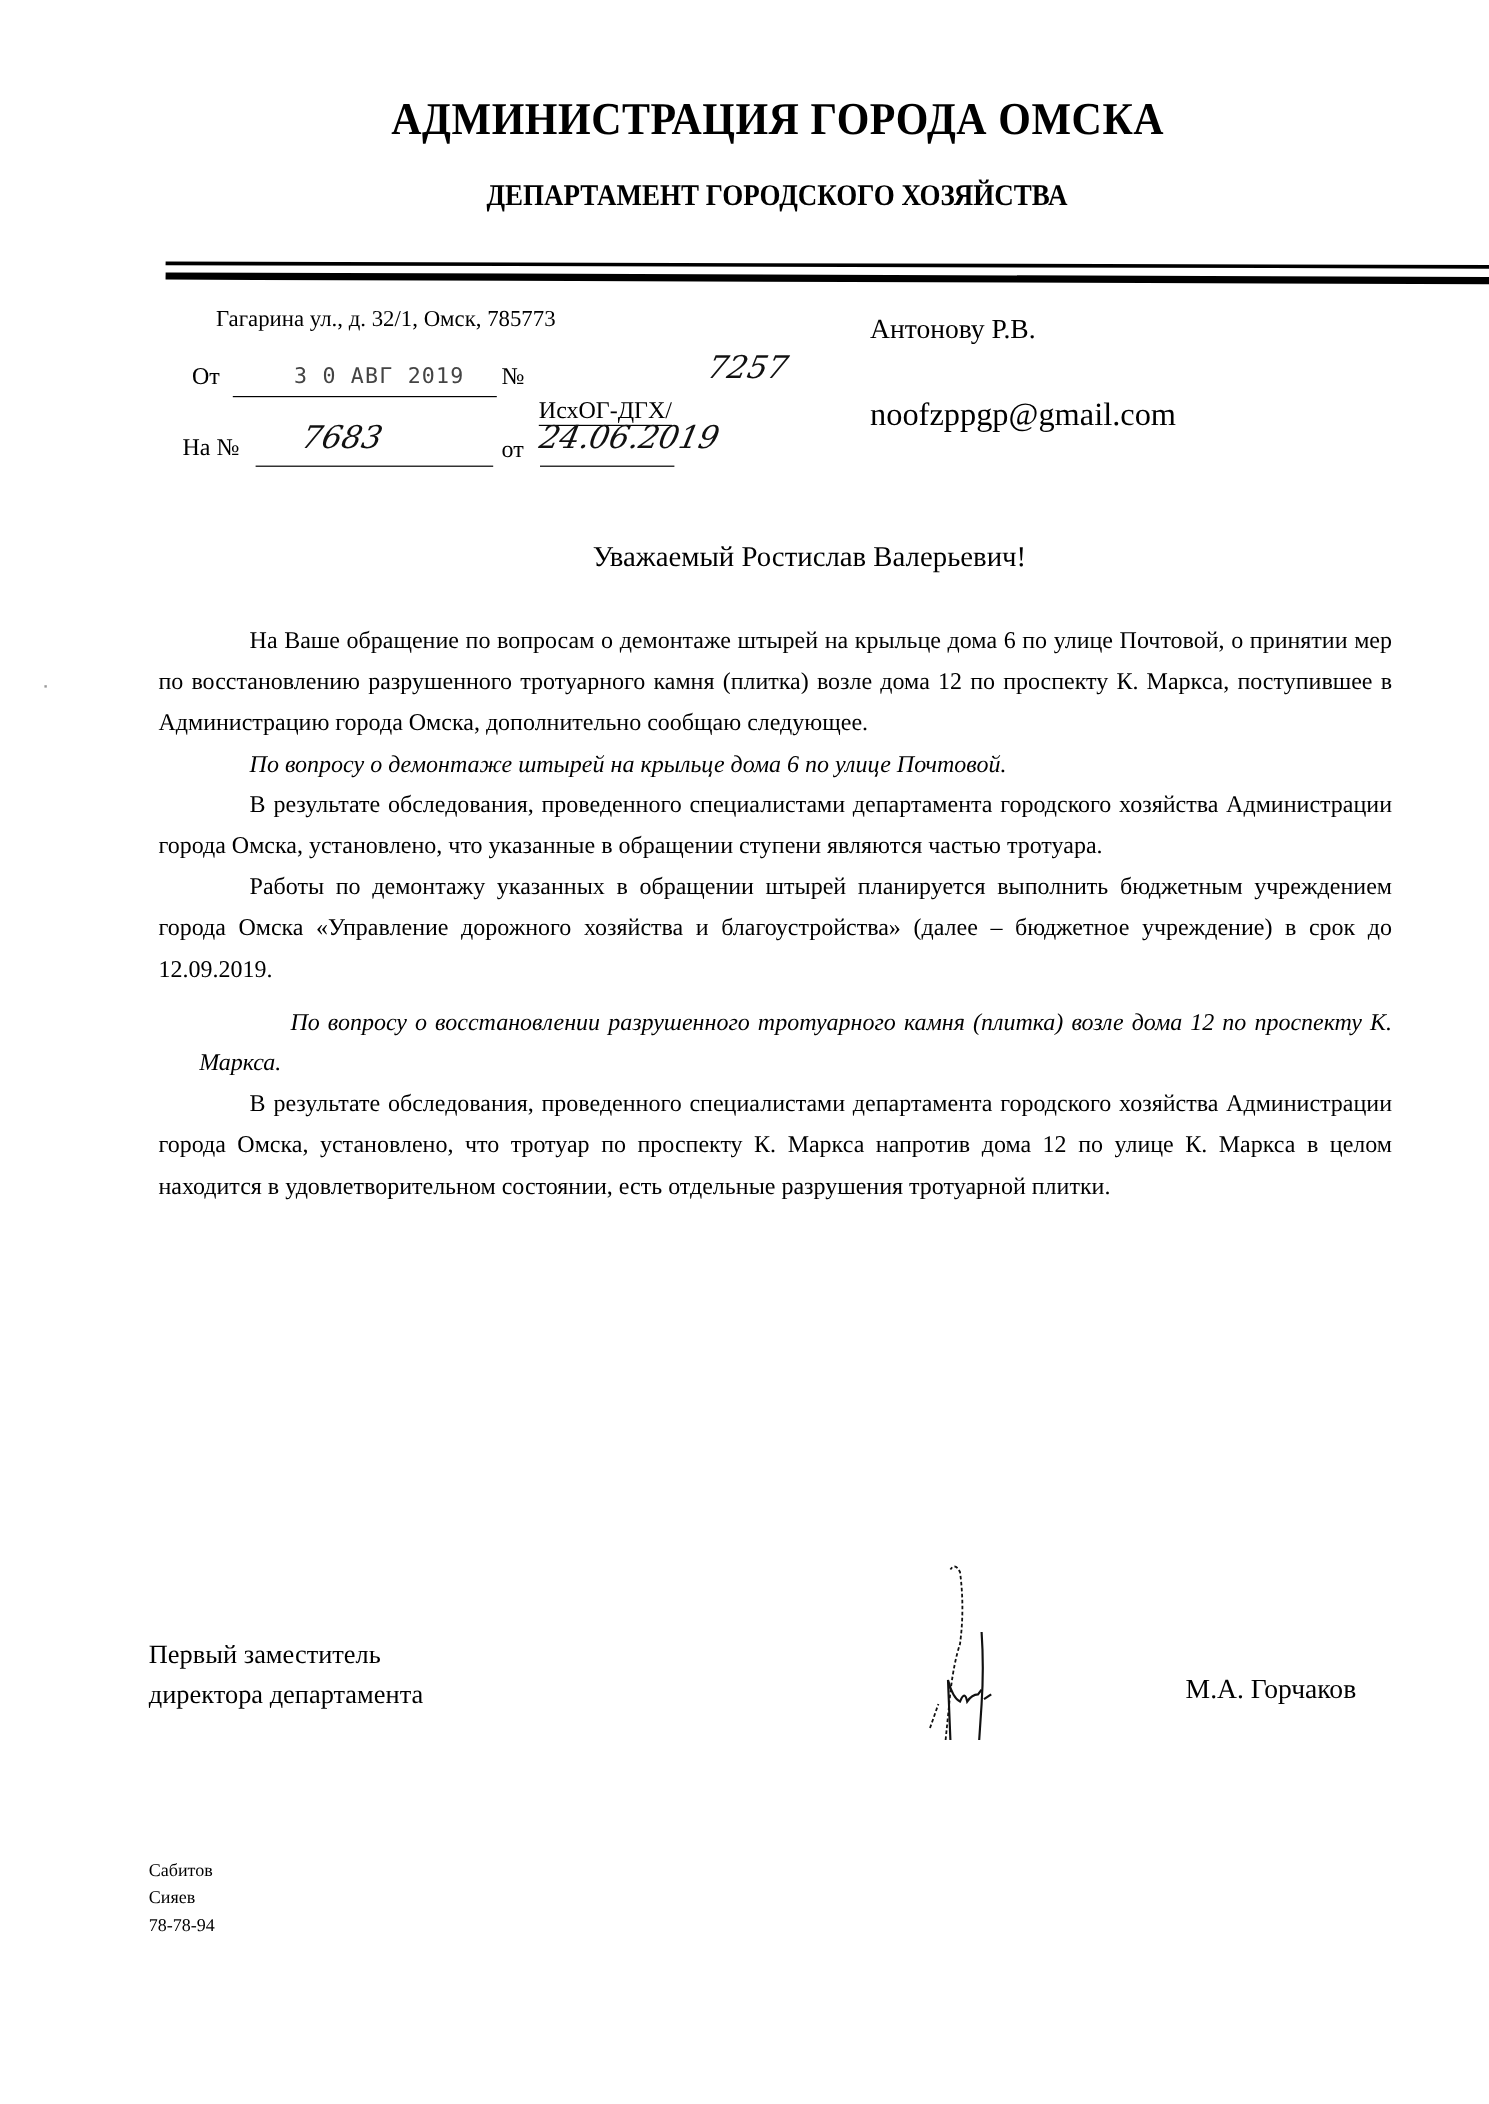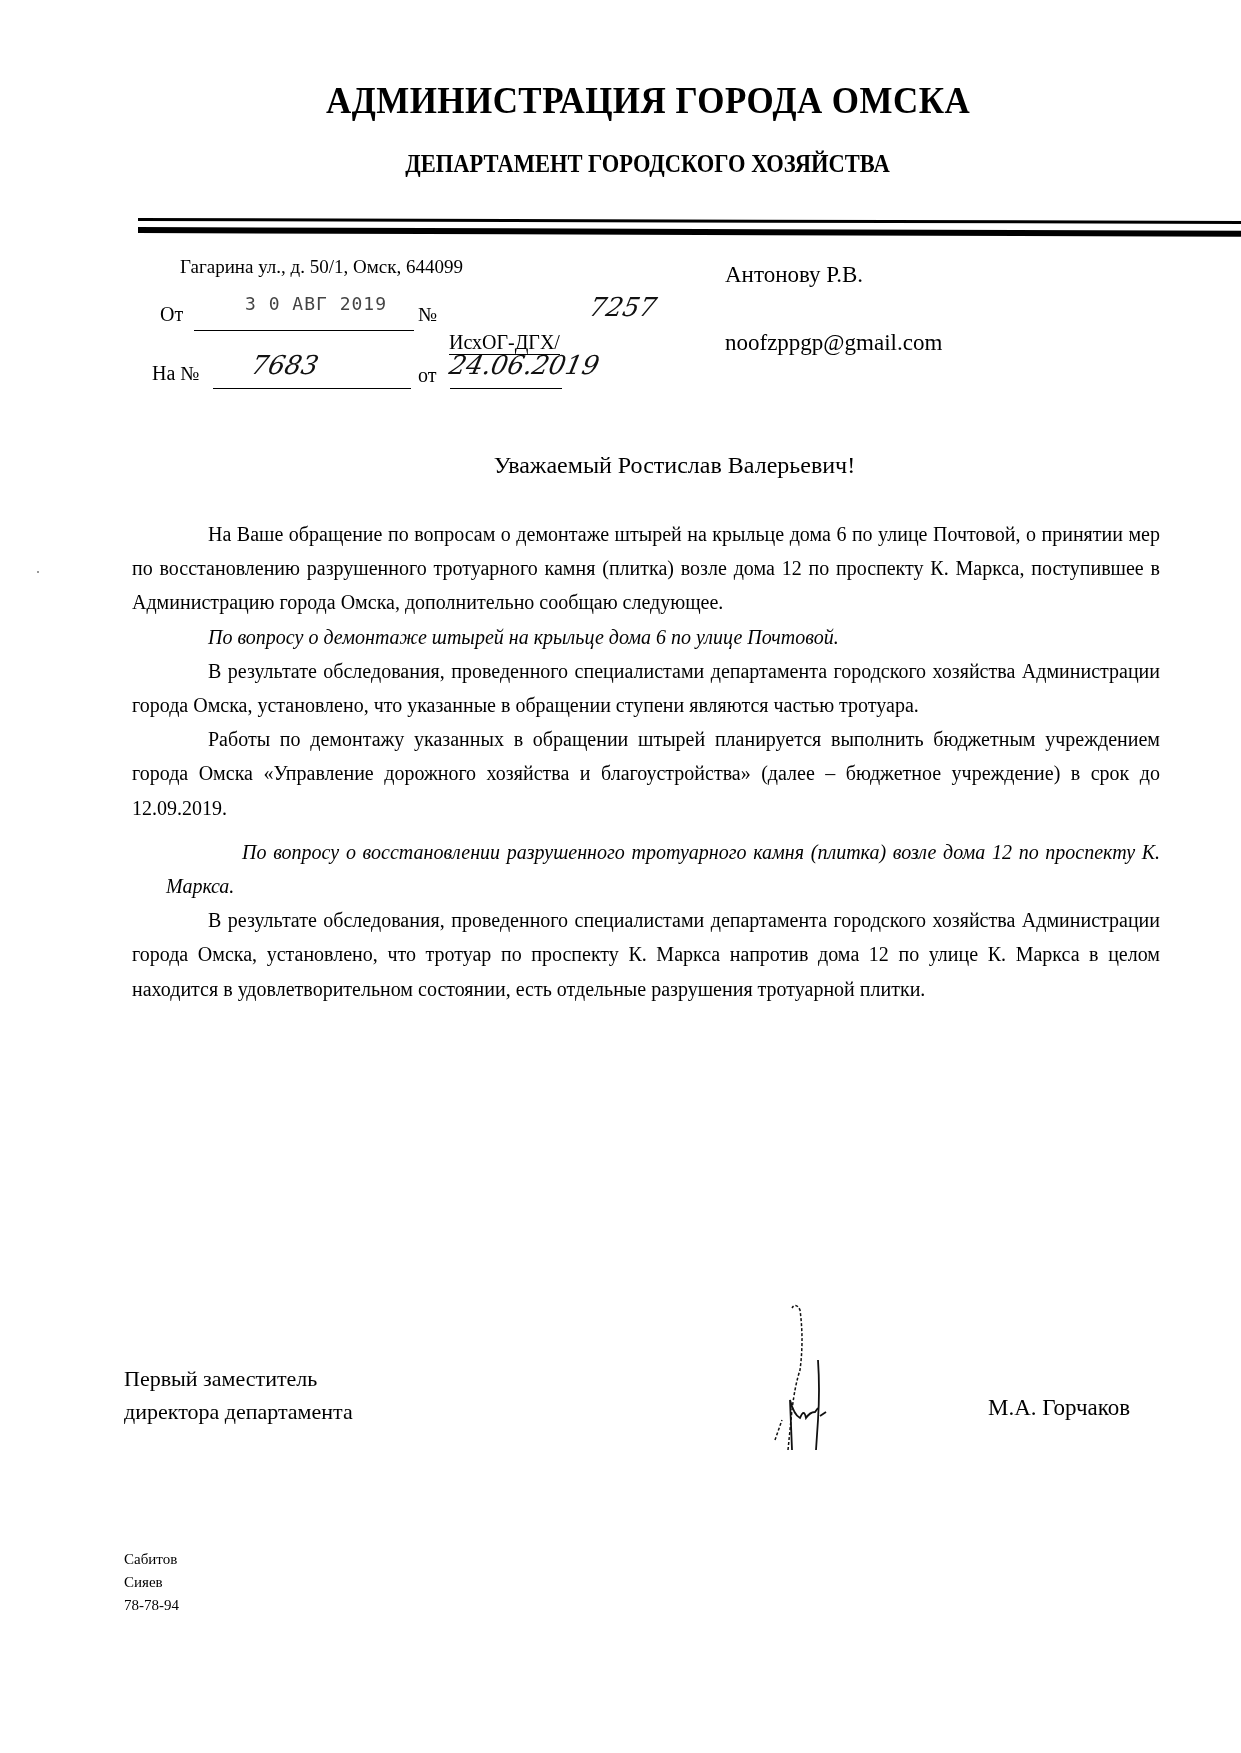--- a/index.html
+++ b/index.html
@@ -12,46 +12,46 @@
               font-size: 25px; font-weight: bold; transform: scaleX(0.9); }
   .rule1 { position: absolute; left: 138px; top: 218px; width: 1103px; height: 3px; background: #000; transform: rotate(0.15deg); transform-origin: left; }
   .rule2 { position: absolute; left: 138px; top: 227px; width: 1103px; height: 6px; background: #000; transform: rotate(0.2deg); transform-origin: left; }
   .address { left: 180px; top: 256px; font-size: 19px; }
   .reg-row { font-size: 20px; }
   .reg-row .lbl { position: absolute; }
   .line { position: absolute; border-bottom: 1.5px solid #000; height: 0; }
   .stamp { position: absolute; font-family: "DejaVu Sans Mono", monospace; font-size: 18px; color: #444; letter-spacing: 1px; }
   .hand { position: absolute; font-family: "DejaVu Serif", serif; font-style: italic; font-size: 26px; color: #111; transform: skewX(-12deg); }
   .recipient { left: 725px; top: 262px; font-size: 23px; }
-  .email { left: 725px; top: 330px; font-size: 23px; text-align: center; }
+  .email { left: 725px; top: 330px; font-size: 27px; text-align: center; }
   .salutation { left: 0; width: 1241px; top: 452px; text-align: center; padding-left: 108px; box-sizing: border-box; font-size: 24px; }
   .body-text { position: absolute; left: 132px; width: 1028px; top: 517px; font-size: 20px; line-height: 34.2px; }
   .body-text p { margin: 0; text-align: justify; text-indent: 76px; }
   .body-text p.it { font-style: italic; }
   .body-text p.gap { margin-top: 10px; margin-left: 34px; }
   .sig-title { left: 124px; top: 1362px; font-size: 22px; line-height: 33px; }
   .sig-name { left: 988px; top: 1395px; font-size: 23px; }
   .signature { position: absolute; left: 720px; top: 1300px; width: 150px; height: 150px; }
   .footer { left: 124px; top: 1548px; font-size: 15px; line-height: 23px; }
   .dot { position: absolute; left: 37px; top: 571px; width: 2px; height: 2px; background: #999; }
 </style>
 </head>
 <body>
 
 <div class="abs title">АДМИНИСТРАЦИЯ ГОРОДА ОМСКА</div>
 <div class="abs subtitle">ДЕПАРТАМЕНТ ГОРОДСКОГО ХОЗЯЙСТВА</div>
 <div class="rule1"></div>
 <div class="rule2"></div>
 
-<div class="abs address">Гагарина ул., д. 50/1, Омск, 644099</div>
+<div class="abs address">Гагарина ул., д. 32/1, Омск, 785773</div>
 
 <div class="reg-row">
   <span class="lbl" style="left:160px; top:303px;">От</span>
   <div class="line" style="left:194px; top:330px; width:220px;"></div>
-  <span class="stamp" style="left:245px; top:293px;">3 0  АВГ 2019</span>
+  <span class="stamp" style="left:245px; top:303px;">3 0  АВГ 2019</span>
   <span class="lbl" style="left:418px; top:303px;">№</span>
   <span class="lbl" style="left:449px; top:303px; border-bottom:1.5px solid #000;margin-top:28px;">ИсхОГ-ДГХ/</span>
   <span class="hand" style="left:590px; top:292px;">7257</span>
 </div>
 
 <div class="reg-row">
   <span class="lbl" style="left:152px; top:362px;">На №</span>
   <div class="line" style="left:213px; top:388px; width:198px;"></div>
   <span class="hand" style="left:252px; top:350px;">7683</span>
   <span class="lbl" style="left:418px; top:364px;">от</span>

